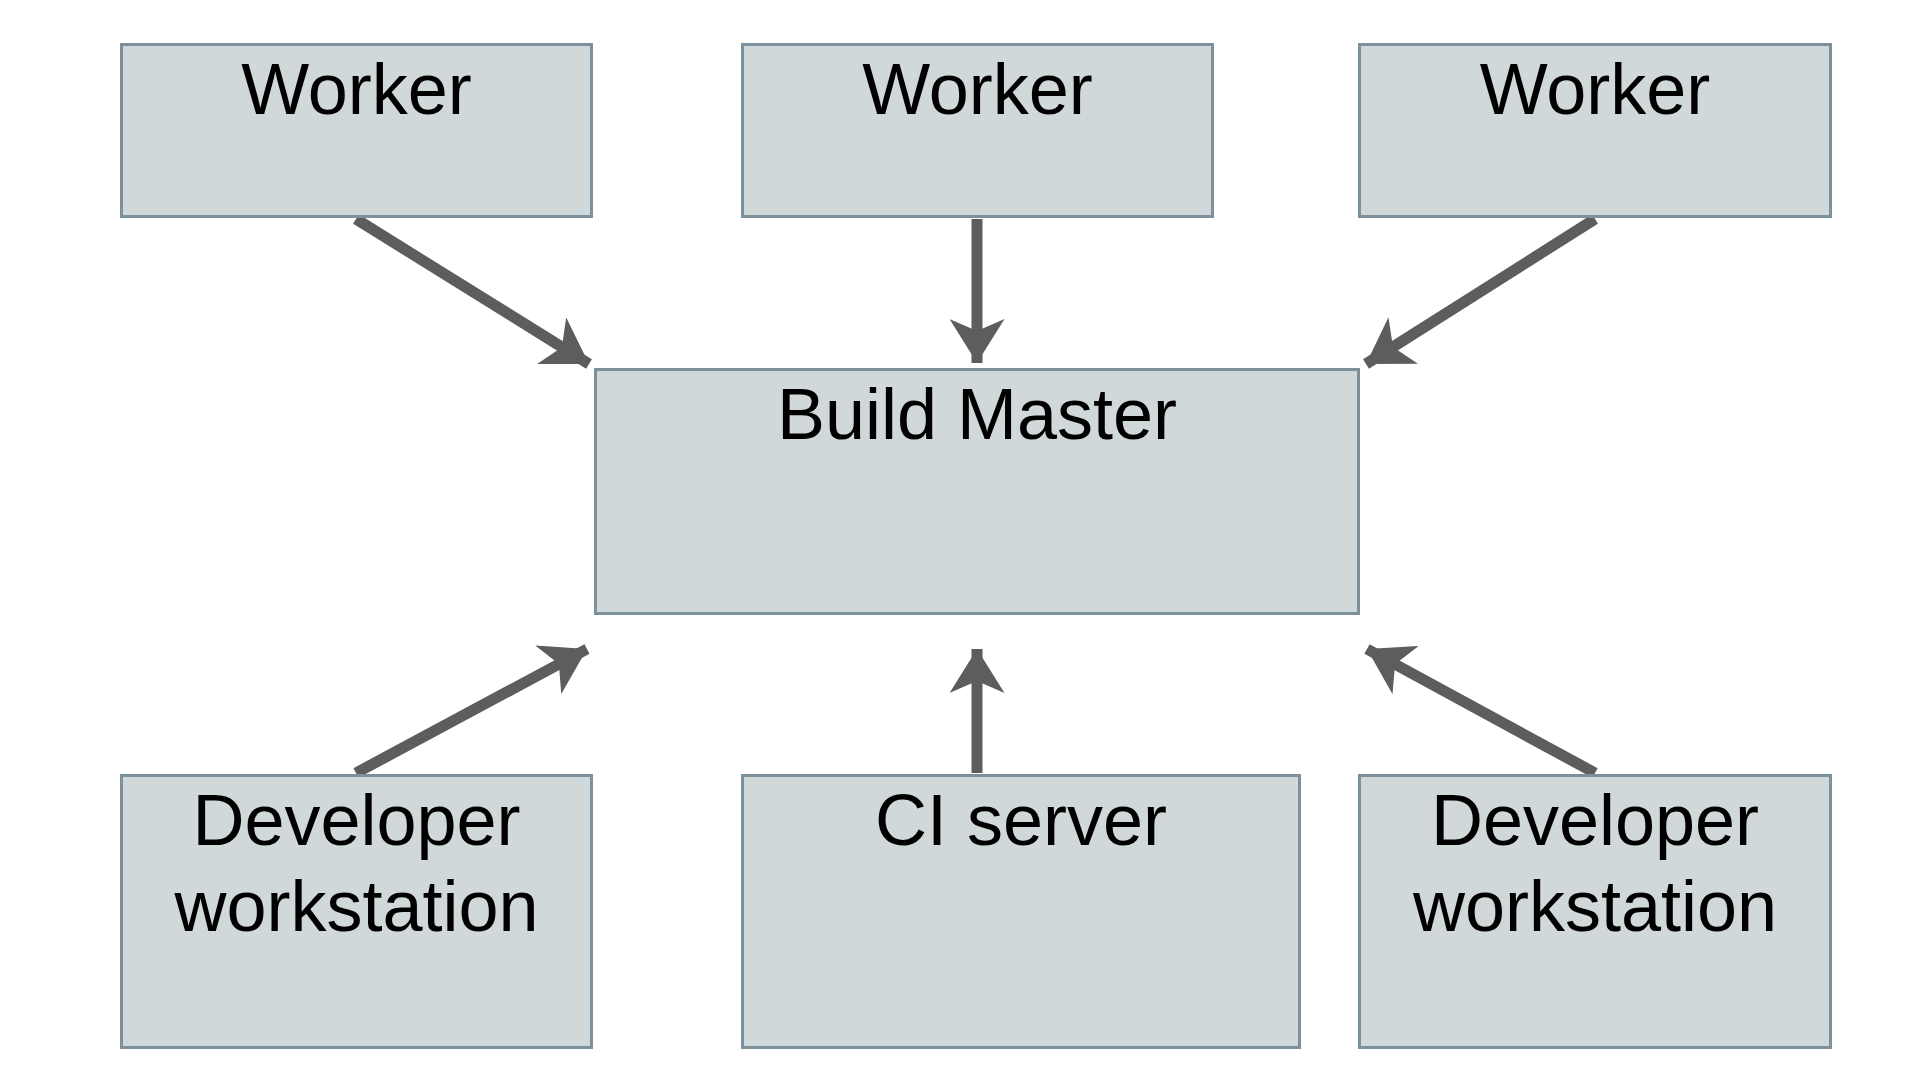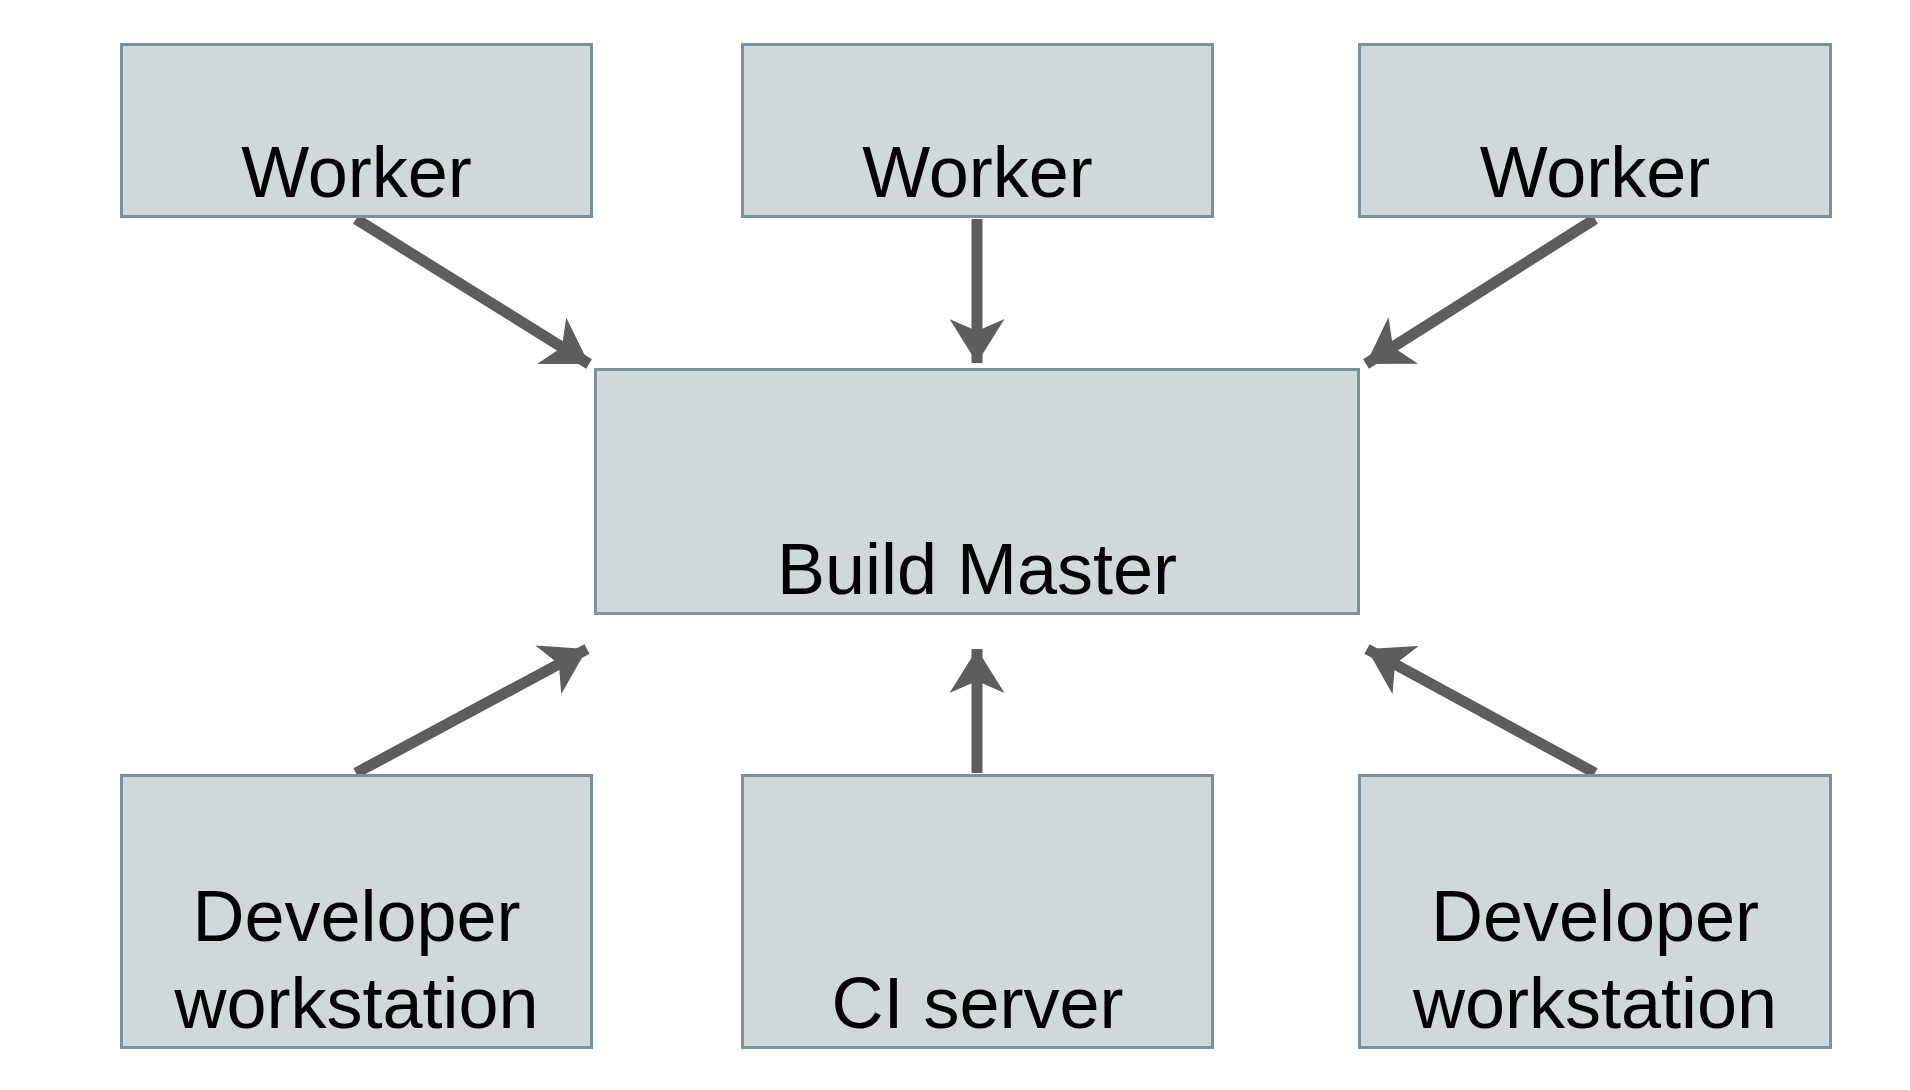--- a/index.html
+++ b/index.html
@@ -24,34 +24,34 @@
     height: 1090px;
     background: #ffffff;
     overflow: hidden;
   }
   .node {
     position: absolute;
     box-sizing: border-box;
     background: var(--node-fill);
     border: 3px solid var(--node-border);
     display: flex;
-    align-items: flex-end;
+    align-items: flex-start;
     justify-content: center;
     text-align: center;
     font-size: 72px;
     line-height: 1.2;
     color: var(--text-color);
     padding: 0 10px;
   }
   #n-worker-1   { left: 120px;  top: 43px;  width: 473px; height: 175px; }
   #n-worker-2   { left: 741px;  top: 43px;  width: 473px; height: 175px; }
   #n-worker-3   { left: 1358px; top: 43px;  width: 474px; height: 175px; }
   #n-build-master { left: 594px; top: 368px; width: 766px; height: 247px; }
   #n-dev-left   { left: 120px;  top: 774px; width: 473px; height: 275px; }
-  #n-ci         { left: 741px;  top: 774px; width: 473px; height: 275px; }
+  #n-ci         { left: 741px;  top: 774px; width: 560px; height: 275px; }
   #n-dev-right  { left: 1358px; top: 774px; width: 474px; height: 275px; }
 
   .arrows {
     position: absolute;
     left: 0;
     top: 0;
     width: 1910px;
     height: 1090px;
     pointer-events: none;
   }

